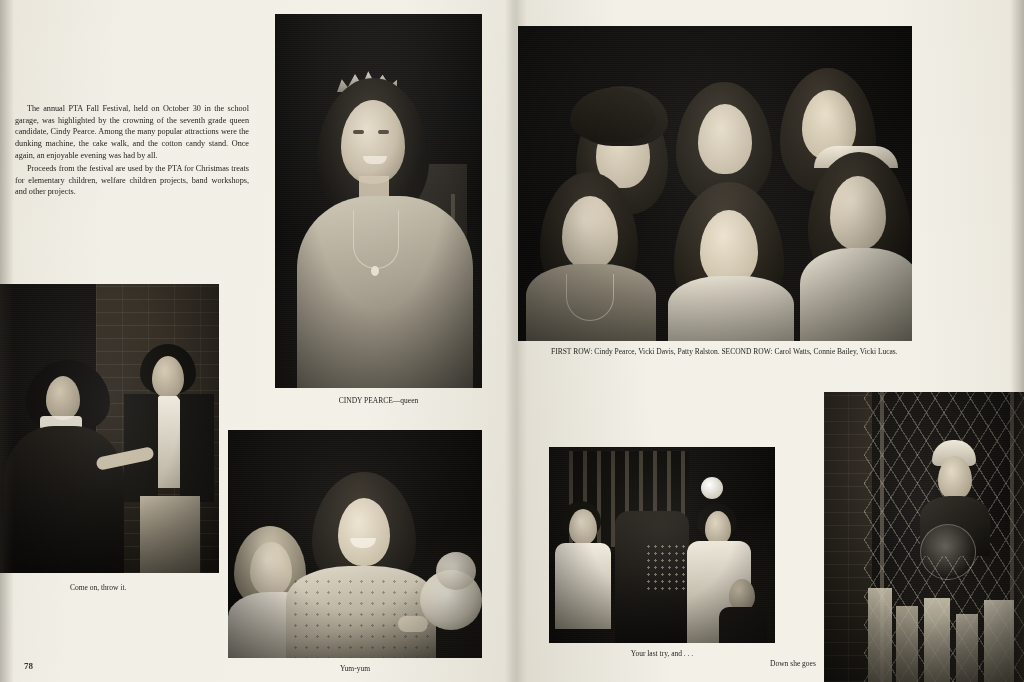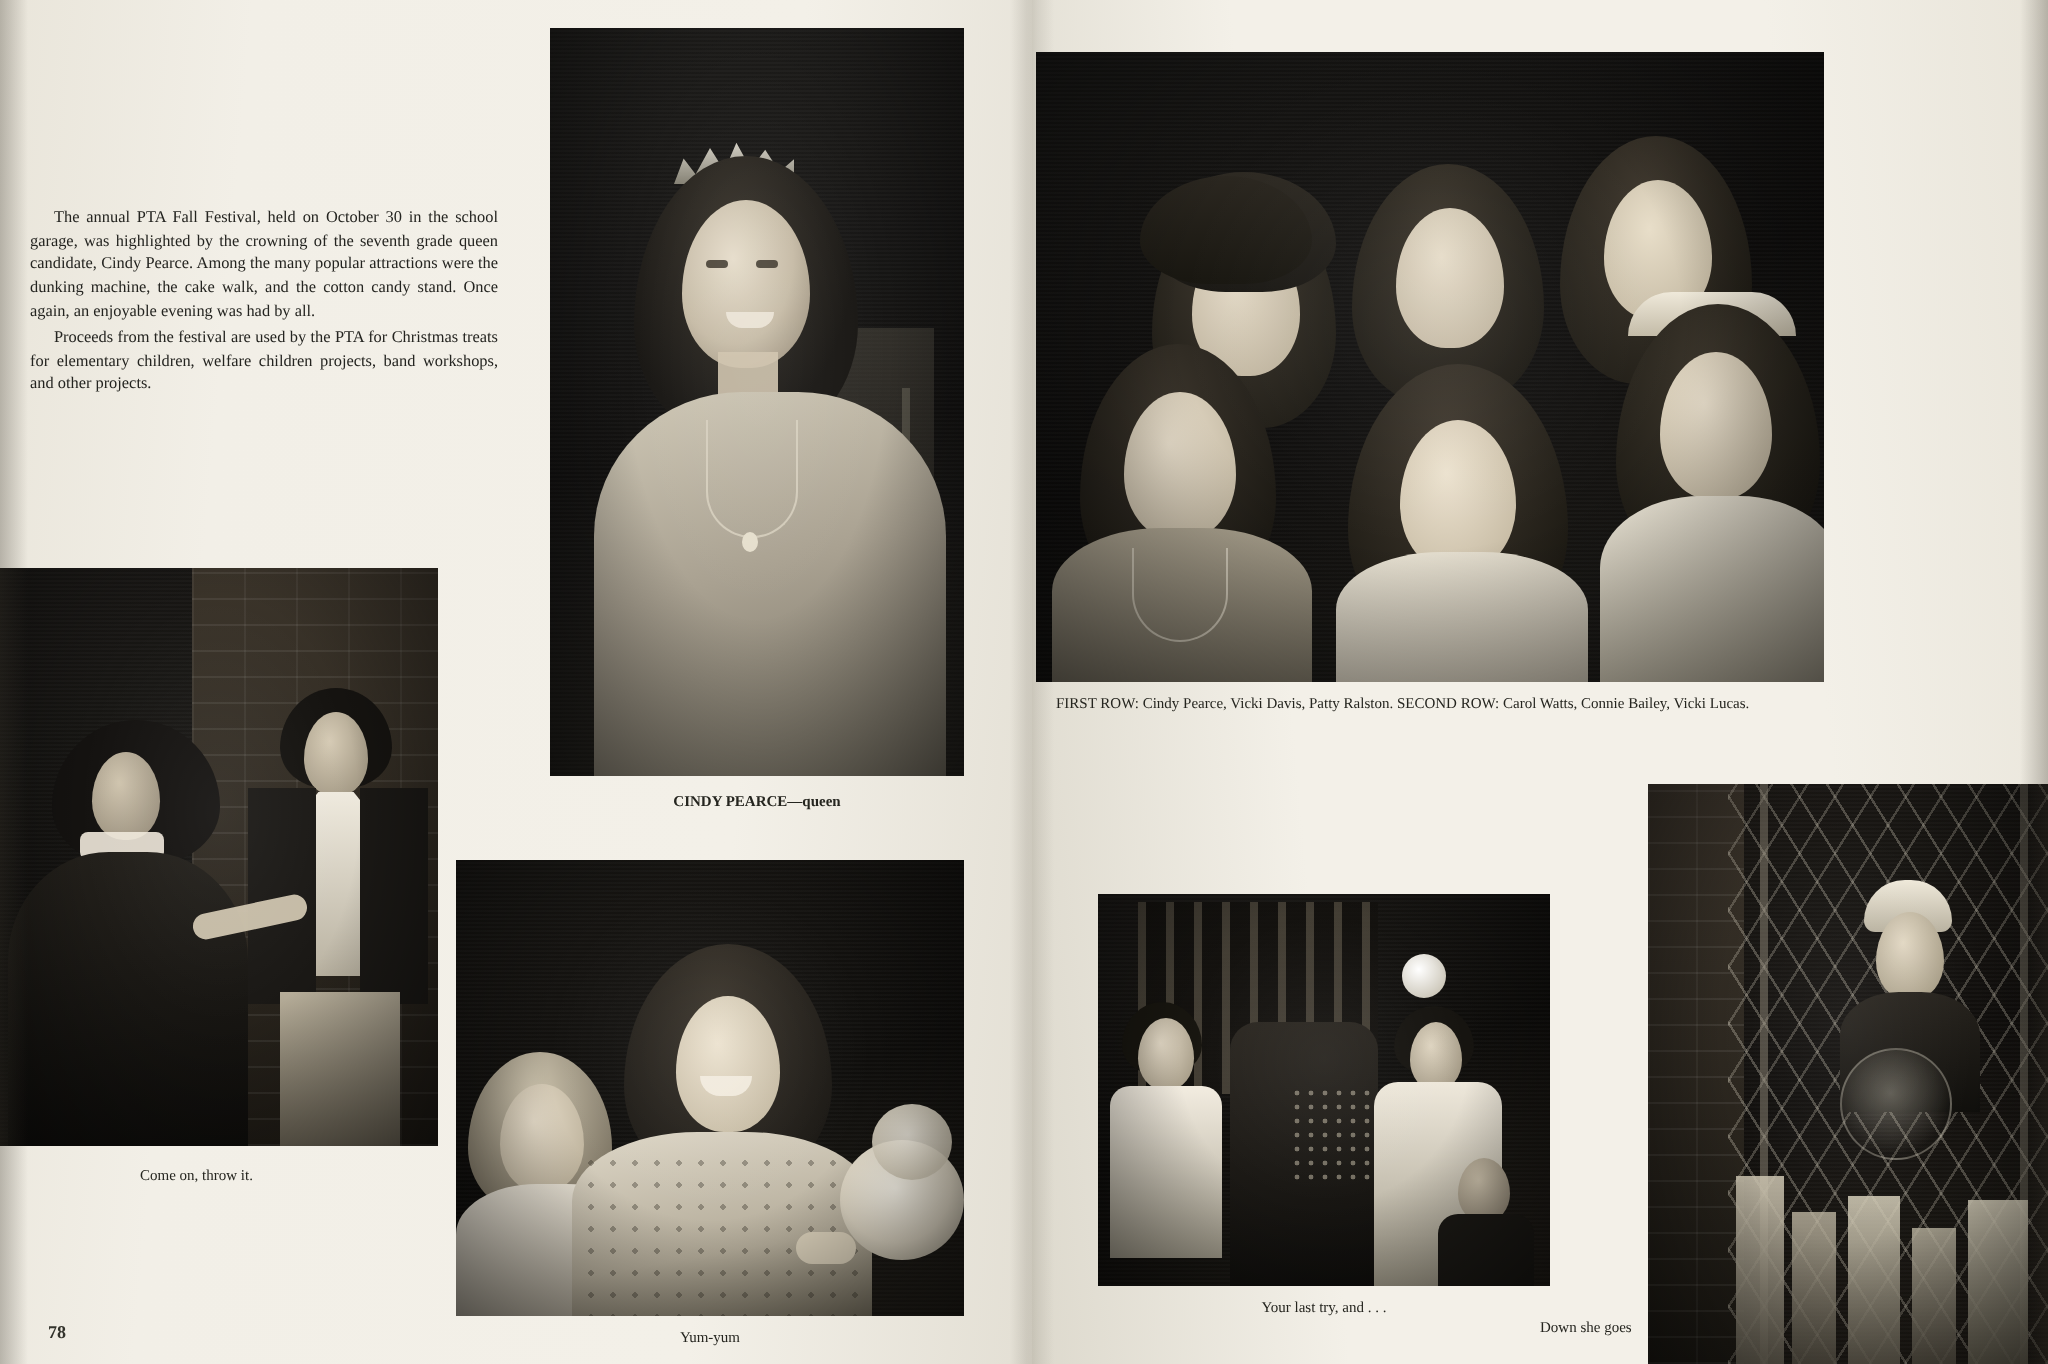--- a/index.html
+++ b/index.html
@@ -150,21 +150,21 @@
     <div style="position:absolute;left:103px;top:116px;width:11px;height:4px;border-radius:3px;background:#30291f;opacity:.8;"></div>
     <div style="position:absolute;left:88px;top:142px;width:24px;height:8px;border-radius:0 0 12px 12px;background:#efe8da;opacity:.85;"></div>
 
     <div style="position:absolute;left:84px;top:162px;width:30px;height:26px;background:#cfc3ad;opacity:.9;"></div>
     <div class="torso" style="left:22px;top:182px;width:176px;height:200px;
          background:linear-gradient(165deg,#cfc8b6 0%,#a9a191 45%,#6f6a5d 100%);"></div>
 
     <div style="position:absolute;left:78px;top:196px;width:44px;height:58px;border:1.5px solid #d9d2c1;border-top:none;border-radius:0 0 24px 24px;opacity:.85;"></div>
     <div style="position:absolute;left:96px;top:252px;width:8px;height:10px;border-radius:50%;background:#e6dfcd;"></div>
   </div>
-  <div class="caption center" style="left:275px; top:396px; width:207px;font-weight:bold;">CINDY PEARCE—queen</div>
+  <div class="caption center" style="left:275px; top:396px; width:207px;">CINDY PEARCE—queen</div>
 
   <div class="photo vign grain" style="left:518px; top:26px; width:394px; height:315px;
               background:linear-gradient(160deg,#171614 0%,#0e0d0c 50%,#1d1b17 100%);">
 
     <div class="hair" style="left:58px;top:70px;width:92px;height:118px;background:radial-gradient(ellipse at 45% 30%,#403a31,#17150f);"></div>
     <div class="face" style="left:78px;top:92px;width:54px;height:70px;background:radial-gradient(ellipse at 40% 35%,#e3d9c6,#b7ac96);"></div>
     <div class="hair" style="left:58px;top:60px;width:92px;height:60px;background:linear-gradient(180deg,#2e2a23,#1a1814);"></div>
 
     <div class="hair" style="left:52px;top:62px;width:86px;height:54px;background:linear-gradient(180deg,#2b2720,#181610);"></div>
 
@@ -181,21 +181,21 @@
 
     <div class="hair" style="left:156px;top:156px;width:110px;height:138px;background:radial-gradient(ellipse at 45% 26%,#40392f,#16140e);"></div>
     <div class="face" style="left:182px;top:184px;width:58px;height:76px;background:radial-gradient(ellipse at 40% 35%,#ece2cf,#c0b49c);"></div>
     <div class="torso" style="left:150px;top:250px;width:126px;height:80px;background:linear-gradient(170deg,#e9e3d4,#a9a293);"></div>
 
     <div style="position:absolute;left:296px;top:120px;width:84px;height:22px;border-radius:40px 40px 0 0;background:linear-gradient(180deg,#efe9da,#c3bba7);"></div>
     <div class="hair" style="left:290px;top:126px;width:102px;height:132px;background:radial-gradient(ellipse at 45% 28%,#3d372d,#16140e);"></div>
     <div class="face" style="left:312px;top:150px;width:56px;height:74px;background:radial-gradient(ellipse at 40% 35%,#eae0cd,#bdb29b);"></div>
     <div class="torso" style="left:282px;top:222px;width:120px;height:100px;background:linear-gradient(170deg,#efe9da,#b0a996);"></div>
   </div>
-  <div class="caption" style="left:528px; top:347px; width:348px;">FIRST ROW: Cindy Pearce, Vicki Davis, Patty Ralston. SECOND ROW: Carol Watts, Connie Bailey, Vicki Lucas.</div>
+  <div class="caption" style="left:551px; top:347px; width:348px;">FIRST ROW: Cindy Pearce, Vicki Davis, Patty Ralston. SECOND ROW: Carol Watts, Connie Bailey, Vicki Lucas.</div>
 
   <div class="photo vign grain" style="left:0px; top:284px; width:219px; height:289px;
               background:linear-gradient(150deg,#1b1916 0%,#100f0d 55%,#242019 100%);">
 
     <div style="position:absolute;left:96px;top:0;width:123px;height:289px;
          background:
            repeating-linear-gradient(0deg, rgba(255,255,255,0.07) 0px, rgba(255,255,255,0.07) 1px, rgba(0,0,0,0) 1px, rgba(0,0,0,0) 13px),
            repeating-linear-gradient(90deg, rgba(255,255,255,0.05) 0px, rgba(255,255,255,0.05) 1px, rgba(0,0,0,0) 1px, rgba(0,0,0,0) 26px),
            linear-gradient(180deg,#3b342a,#201c16);"></div>
 

